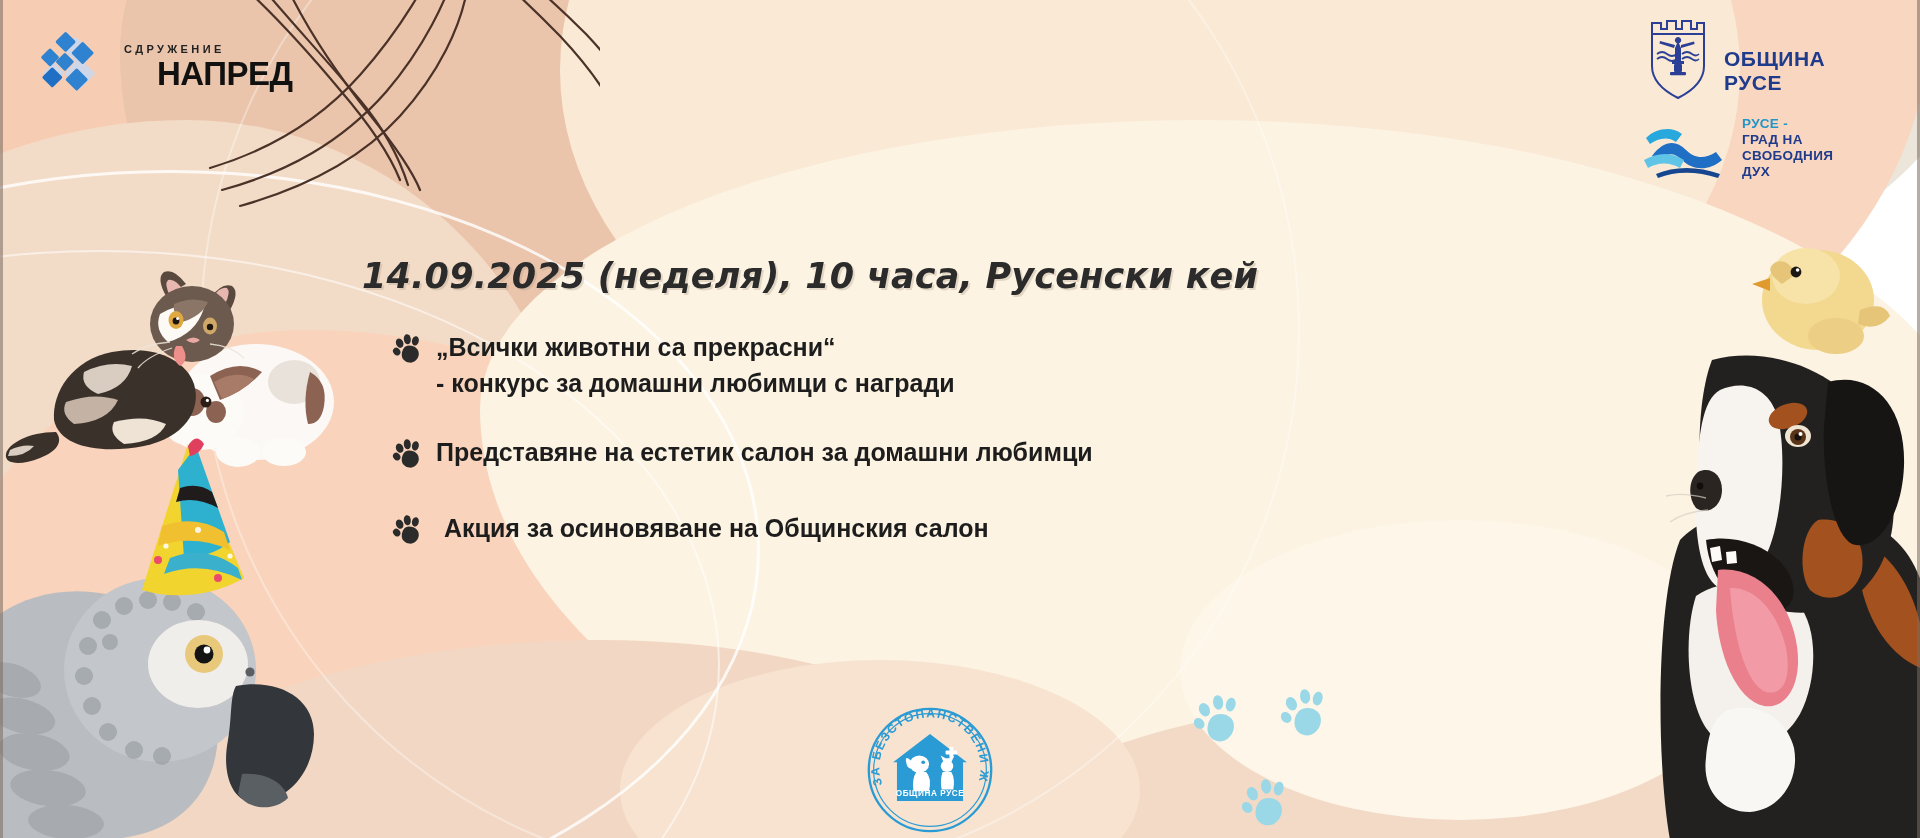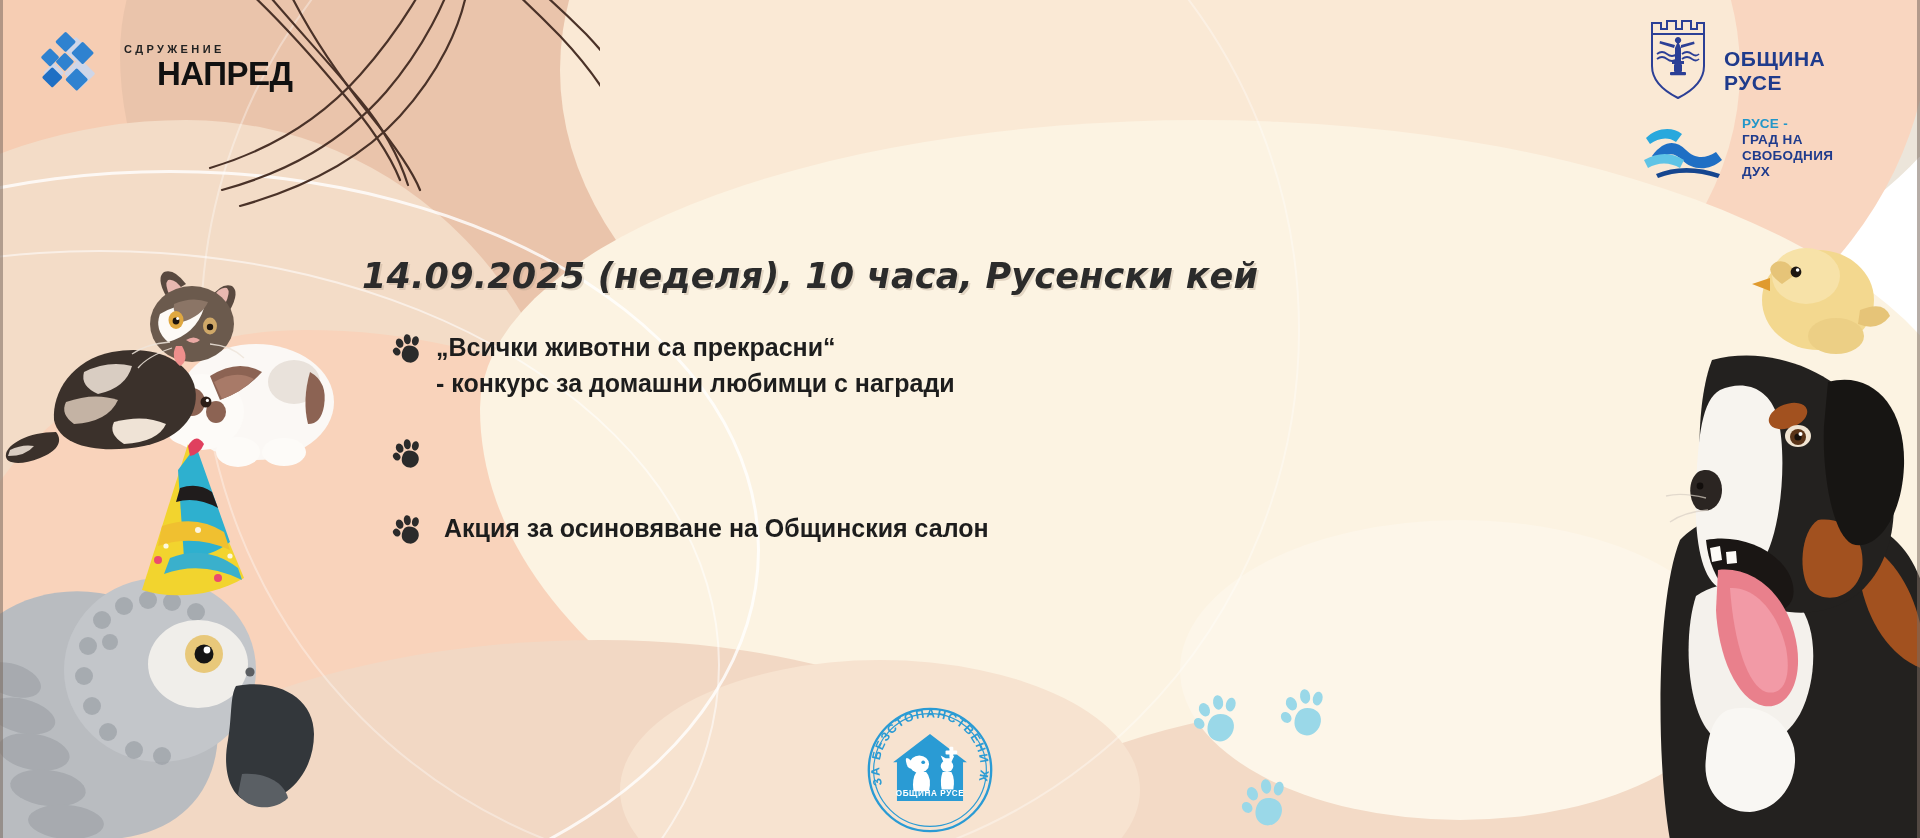--- a/index.html
+++ b/index.html
@@ -226,20 +226,23 @@
     <div class="bullet-row" style="margin-bottom:40px;">
       <svg class="paw-icon" viewBox="0 0 40 40">
         <g fill="#2b2b2b">
           <ellipse cx="9" cy="13" rx="4.3" ry="5.6" transform="rotate(-22 9 13)"></ellipse>
           <ellipse cx="18" cy="8.5" rx="4.1" ry="6" transform="rotate(-8 18 8.5)"></ellipse>
           <ellipse cx="27.5" cy="10.5" rx="4" ry="5.6" transform="rotate(14 27.5 10.5)"></ellipse>
           <ellipse cx="5.5" cy="23" rx="4" ry="4.8" transform="rotate(-40 5.5 23)"></ellipse>
           <path d="M20,16 C27.5,16 32,21 31.5,26.5 C31,32 26,36.5 20.5,36 C15,35.5 11,31.5 11.5,26 C12,21 14.5,16 20,16 Z"></path>
         </g>
       </svg>
+      <div class="bullet-text">
+        <span>Представяне на естетик салон за домашни любимци</span>
+      </div>
     </div>
 
     <div class="bullet-row">
       <svg class="paw-icon" viewBox="0 0 40 40">
         <g fill="#2b2b2b">
           <ellipse cx="9" cy="13" rx="4.3" ry="5.6" transform="rotate(-22 9 13)"></ellipse>
           <ellipse cx="18" cy="8.5" rx="4.1" ry="6" transform="rotate(-8 18 8.5)"></ellipse>
           <ellipse cx="27.5" cy="10.5" rx="4" ry="5.6" transform="rotate(14 27.5 10.5)"></ellipse>
           <ellipse cx="5.5" cy="23" rx="4" ry="4.8" transform="rotate(-40 5.5 23)"></ellipse>
           <path d="M20,16 C27.5,16 32,21 31.5,26.5 C31,32 26,36.5 20.5,36 C15,35.5 11,31.5 11.5,26 C12,21 14.5,16 20,16 Z"></path>

